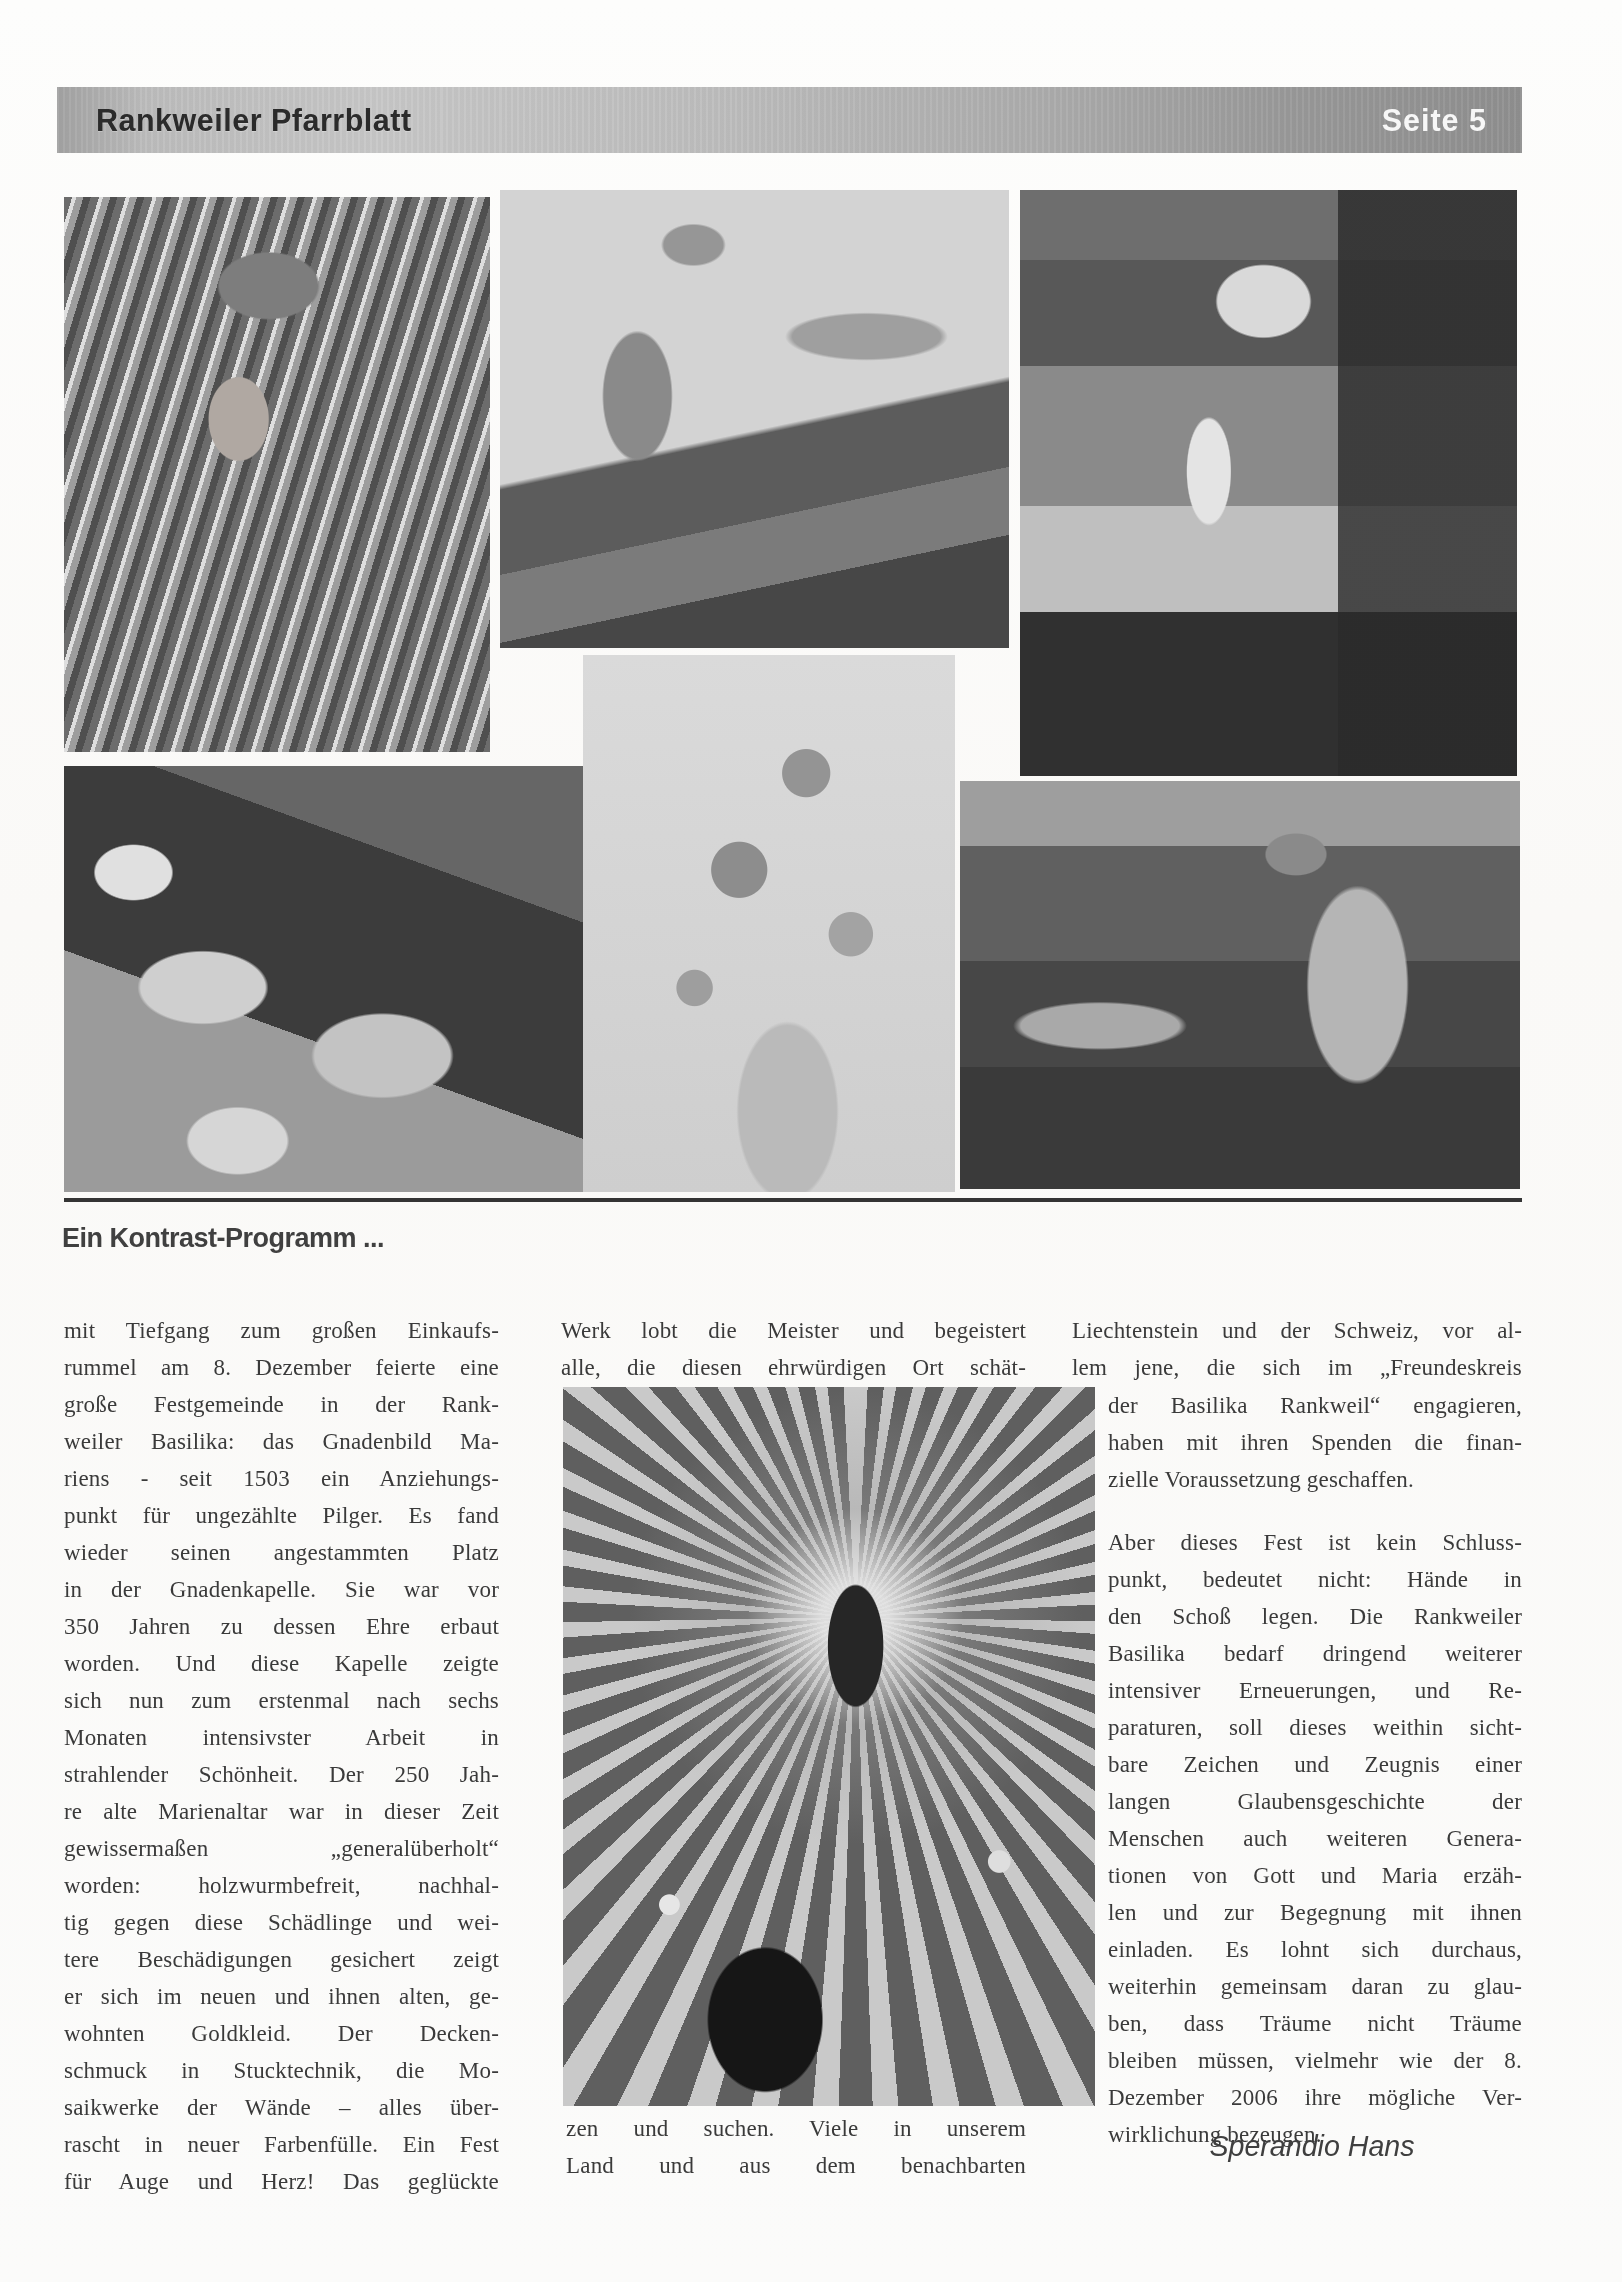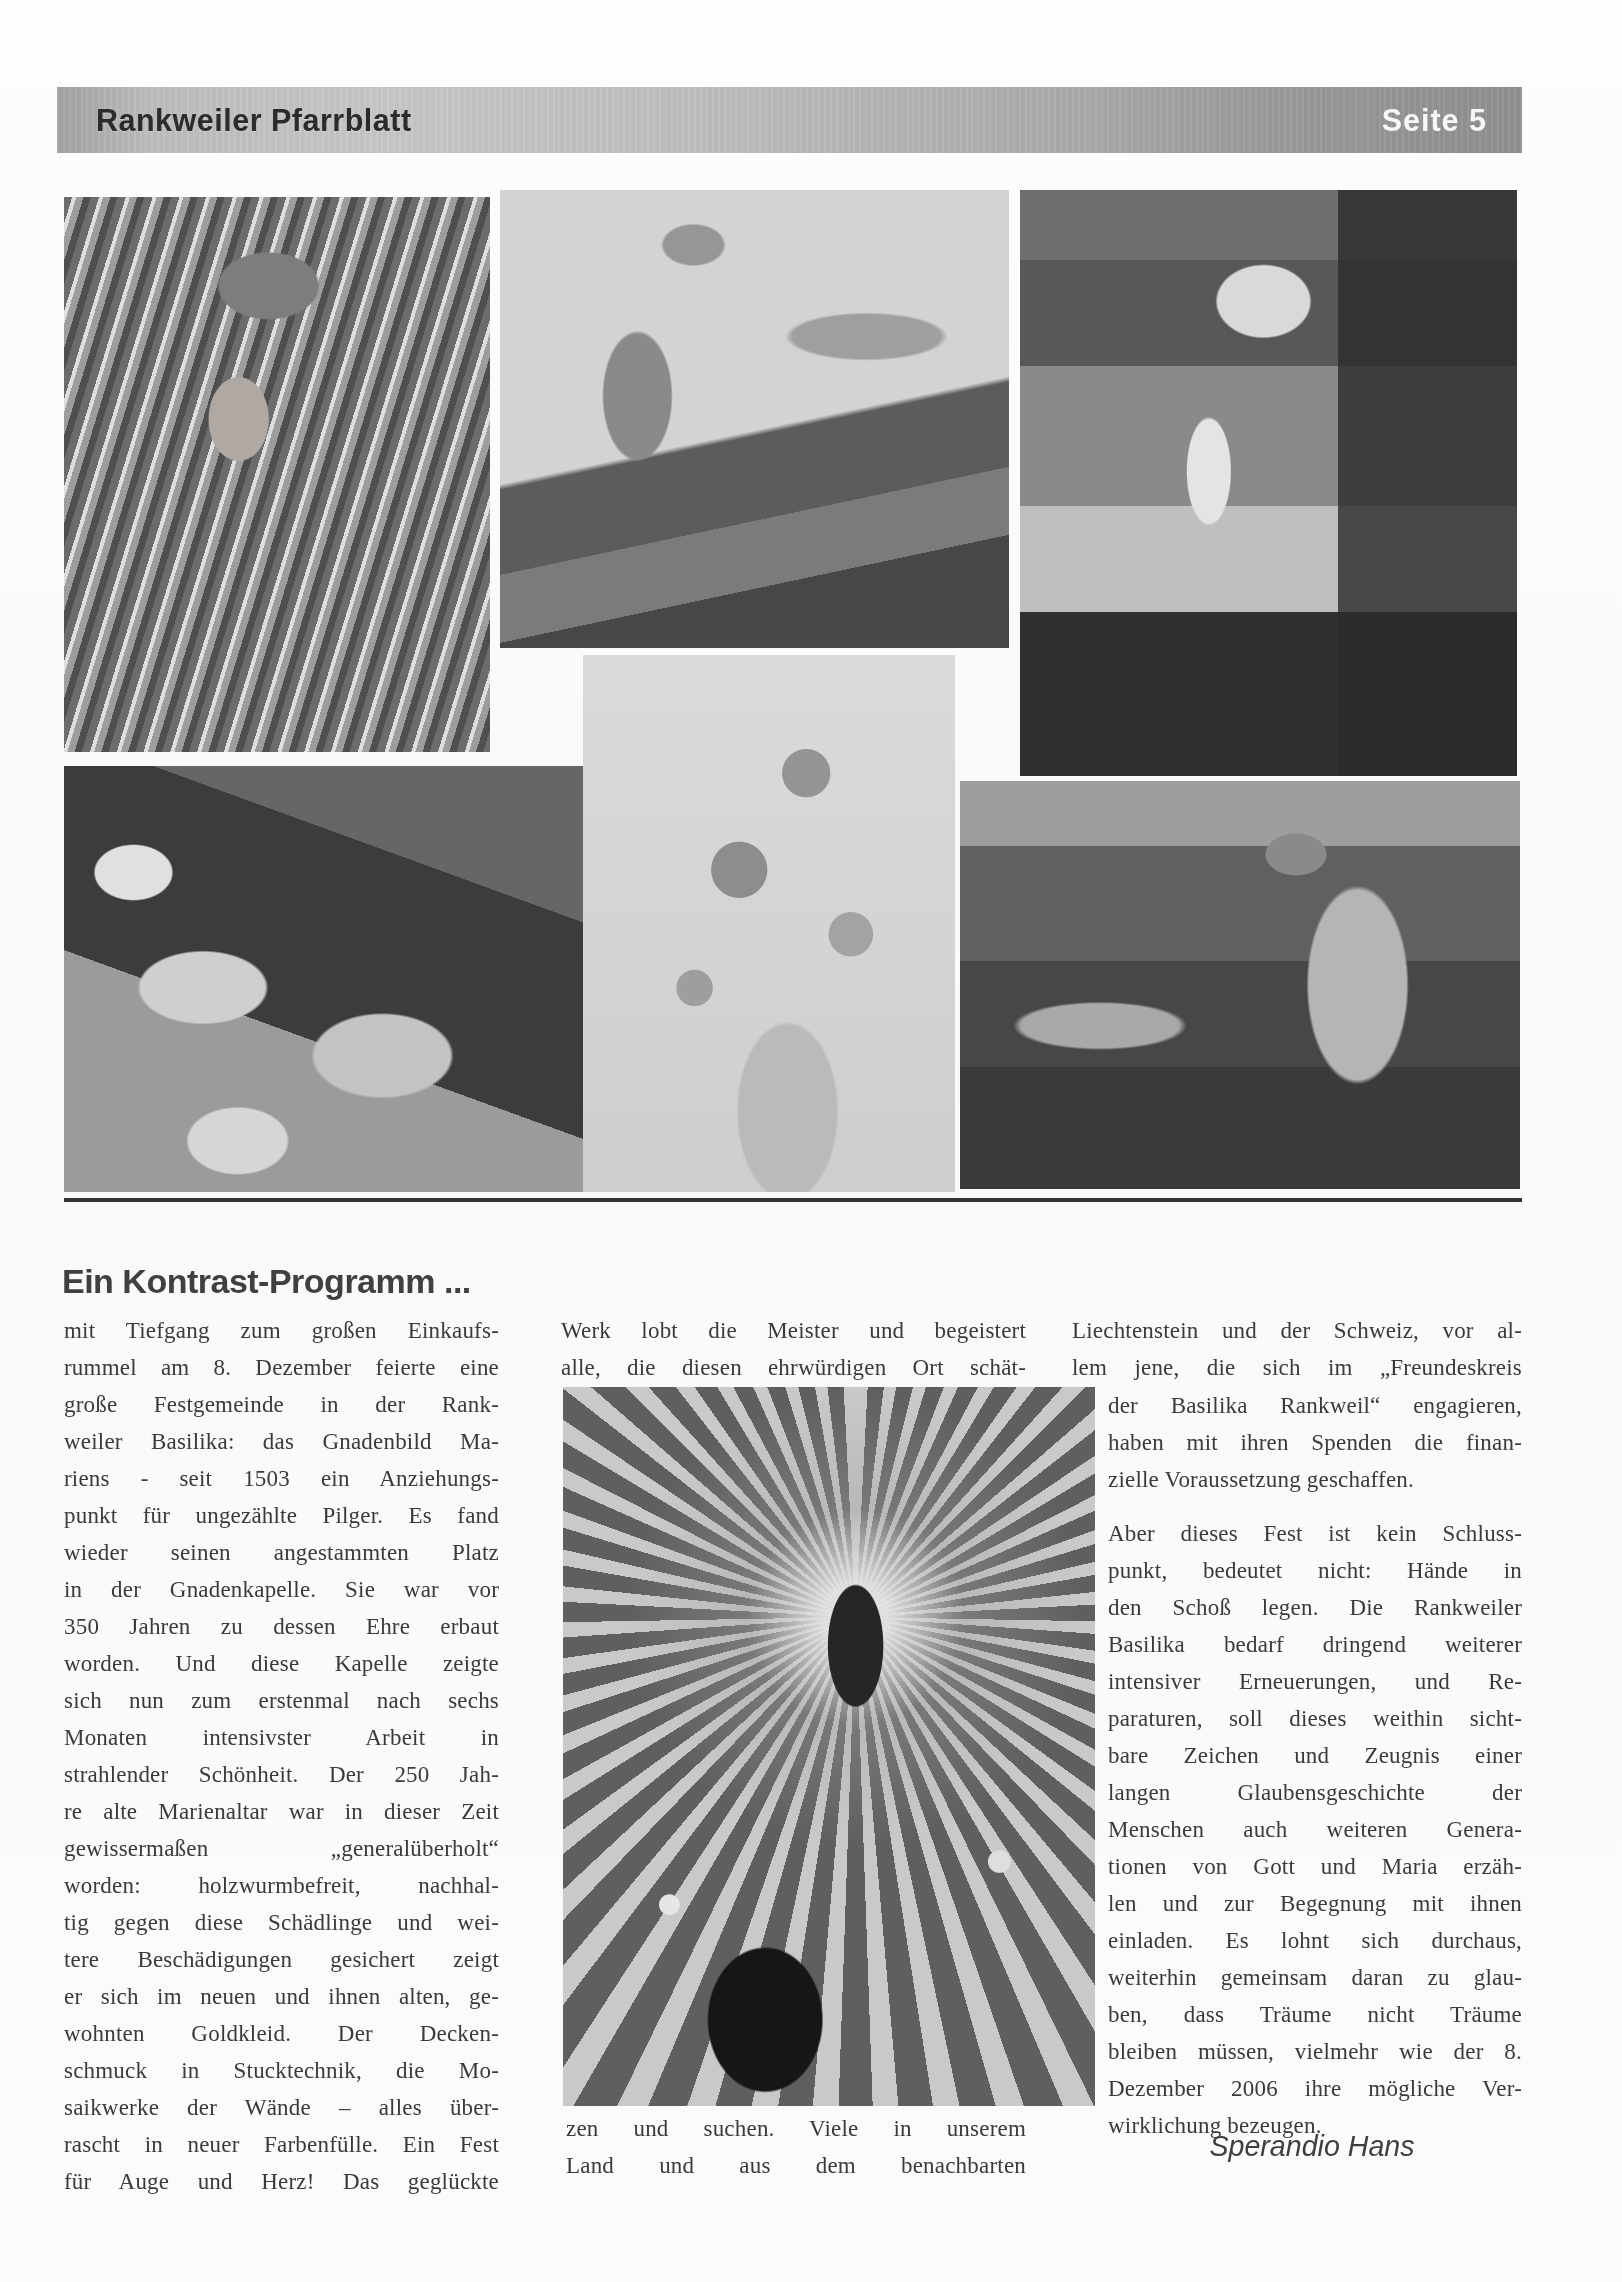--- a/index.html
+++ b/index.html
@@ -93,41 +93,41 @@
       radial-gradient(circle at 55% 32%, rgba(228,228,228,.95) 0 33px, rgba(160,160,160,.4) 108px, transparent 227px),
       radial-gradient(circle at 20% 72%, #e6e6e6 0 9.9px, transparent 10.8px),
       radial-gradient(circle at 82% 66%, #dedede 0 10.8px, transparent 11.8px),
       repeating-conic-gradient(from 0deg at 55% 32%, #c9c9c9 0deg 3deg, #5f5f5f 3deg 7deg);
   }
   
   .rule{
     position:absolute;left:64px;top:1198px;width:1458px;height:3.9px;background:#343434;
   }
   .headline{
-    position:absolute;left:62px;top:1262px;width:887px;
+    position:absolute;left:62px;top:1223px;width:887px;
     font-family:"Liberation Sans", sans-serif;
-    font-size:34px;font-weight:bold;color:#404040;letter-spacing:-0.5px;
+    font-size:27px;font-weight:bold;color:#404040;letter-spacing:-0.5px;
     margin:0;
   }
   
   .tblock{position:absolute;}
   .tline{
     font-size:23px;line-height:37px;
     text-align:justify;text-align-last:justify;
     white-space:normal;
     color:#3a3a3a;
     letter-spacing:0.2px;
   }
   .endshort .tline:last-child{text-align-last:left;}
   .col1{left:64px;top:1312px;width:435px;}
   .col2top{left:561px;top:1312px;width:465px;}
   .col2bottom{left:566px;top:2110px;width:460px;}
   .col3top{left:1072px;top:1312px;width:450px;}
   .col3main{left:1108px;top:1387px;width:414px;}
-  .col3para2{margin-top:17px;}
+  .col3para2{margin-top:26px;}
   .signature{
     position:absolute;left:1089px;top:2130px;width:446px;
     text-align:center;
     font-family:"Liberation Sans", sans-serif;
     font-style:italic;font-size:28.6px;color:#3f3f3f;
   }
 </style>
 </head>
 <body>
 

